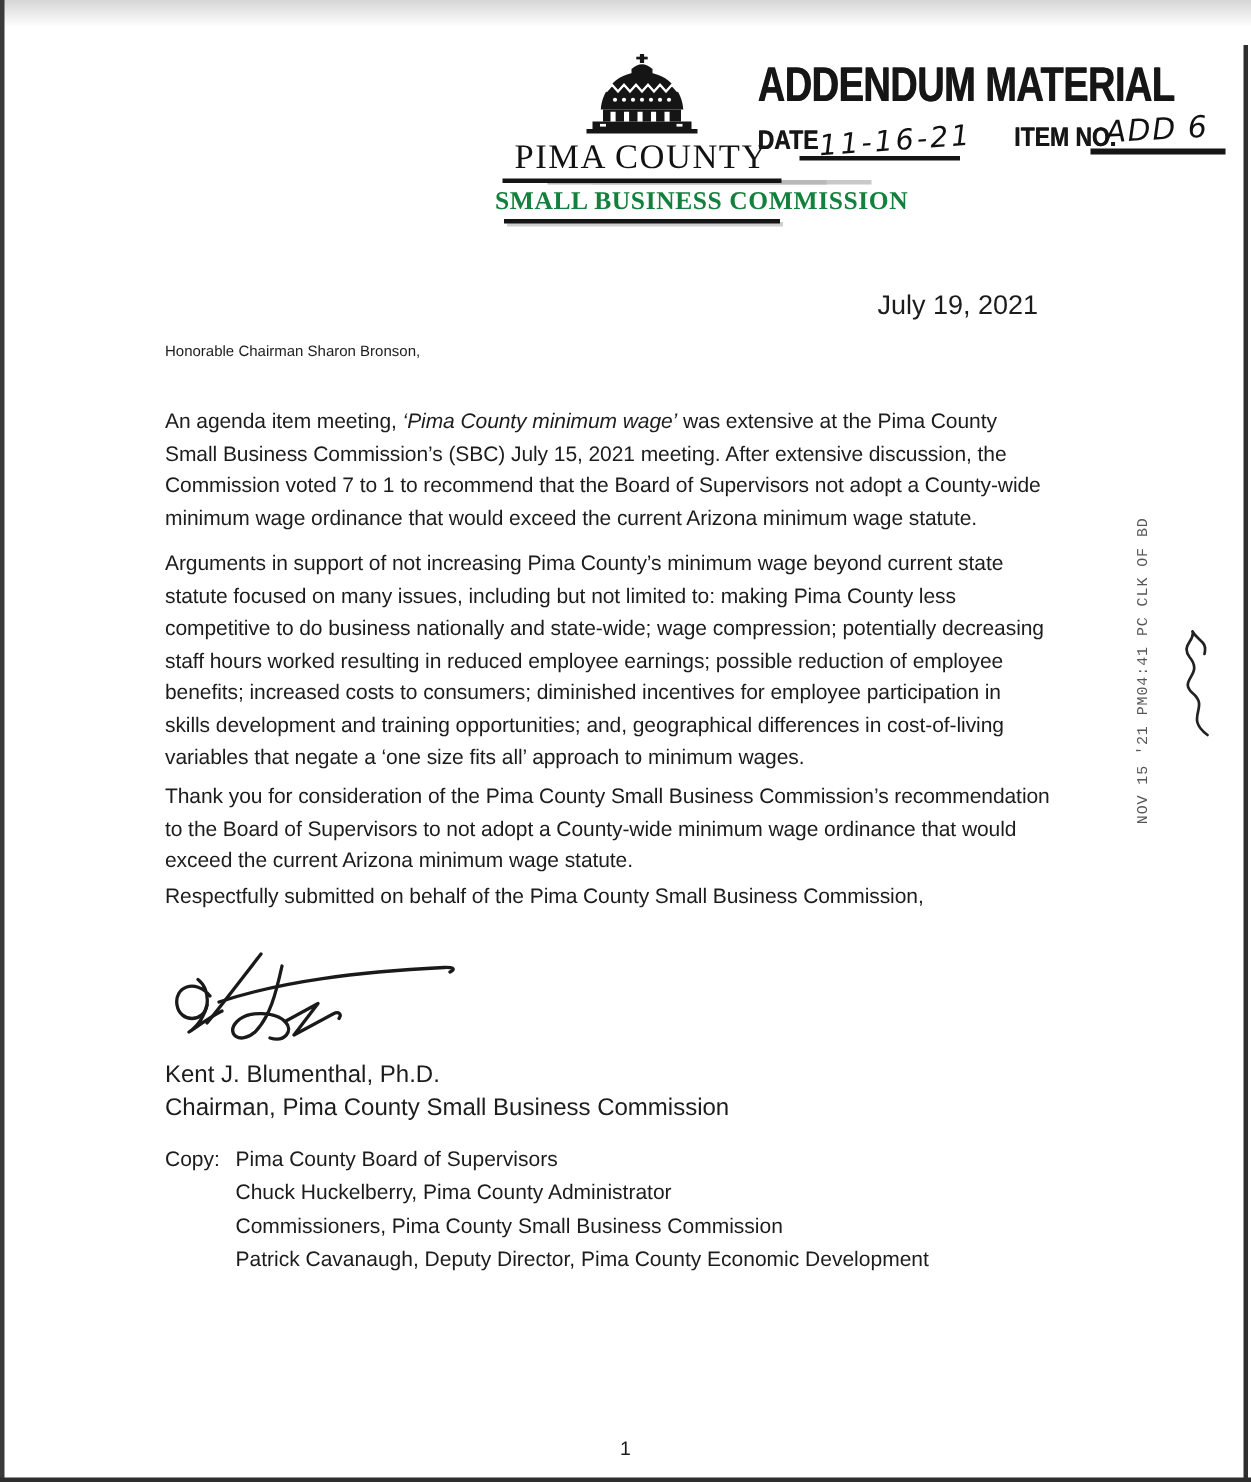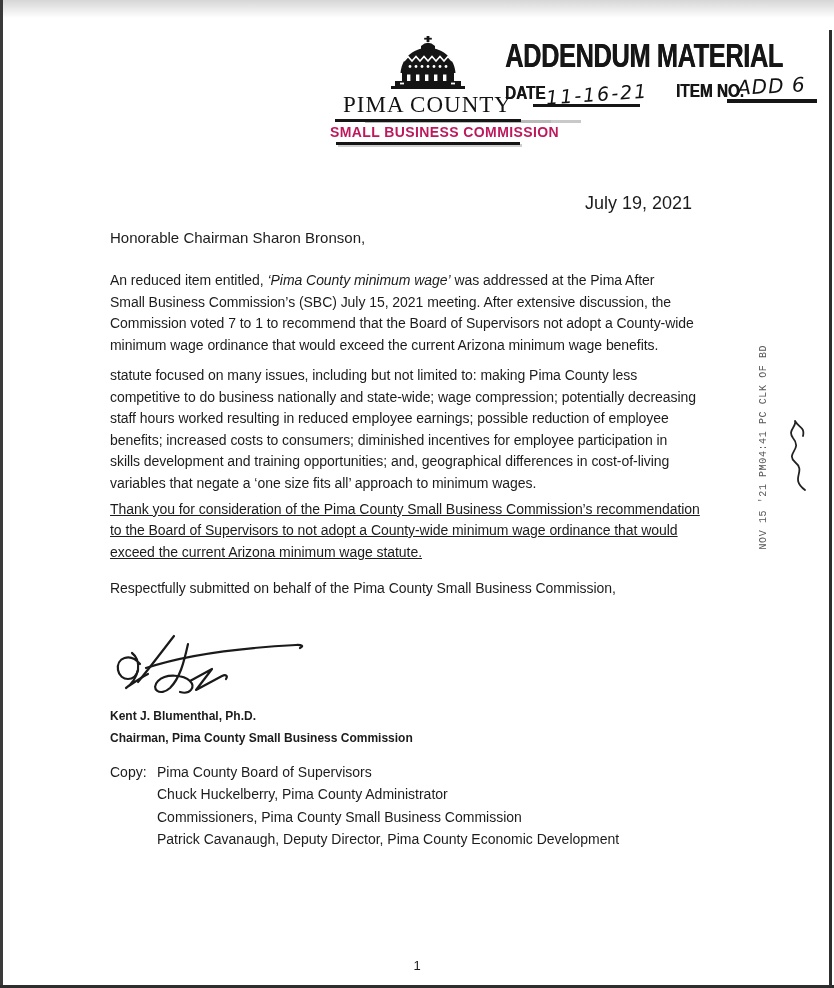--- a/index.html
+++ b/index.html
@@ -13,51 +13,51 @@
   .edge-bottom{position:absolute;left:0;top:985px;width:834px;height:3px;background:#2e2e2e;}
   .edge-top{position:absolute;left:0;top:0;width:834px;height:18px;
     background:linear-gradient(#d6d6d6,#ffffff);}
   
   .logo-block{position:absolute;left:330px;top:36px;width:195px;text-align:center;}
   .dome{display:block;margin:0 auto;}
   .org-name{font-family:"Liberation Serif",serif;font-weight:normal;font-size:23px;
     letter-spacing:1px;color:#121212;margin-top:2px;white-space:nowrap;}
   .org-rule1{height:3px;background:#151515;margin:1px auto 2px;width:186px;
     box-shadow:30px 1px 0 0 #b9b9b9, 60px 1px 0 0 #c9c9c9;}
-  .org-sub{font-family:Liberation Sans, sans-serif;font-weight:bold;font-size:14px;
-    letter-spacing:.4px;color:#be185d;white-space:nowrap;}
+  .org-sub{font-family:Liberation Serif, serif;font-weight:bold;font-size:17px;
+    letter-spacing:.4px;color:#15803d;white-space:nowrap;}
   .org-rule2{height:2.5px;background:#151515;margin:2px auto 0;width:184px;
     box-shadow:2px 2px 0 0 #cfcfcf;}
   
   .stamp-title{position:absolute;left:505px;top:38px;font-weight:900;font-size:31px;
     letter-spacing:-.5px;color:#161616;transform:scale(.82,1.05);transform-origin:left top;
     white-space:nowrap;text-shadow:.5px 0 0 #161616;}
   .stamp-label{position:absolute;font-weight:900;font-size:18px;color:#161616;
     transform:scale(.85,1);transform-origin:left top;white-space:nowrap;text-shadow:.4px 0 0 #161616;}
   .lbl-date{left:505px;top:83px;}
   .lbl-item{left:676px;top:81px;}
   .hand{font-family:"DejaVu Sans",sans-serif;font-style:italic;color:#111;white-space:nowrap;}
   .hand-date{position:absolute;left:546px;top:83px;font-size:19px;transform:rotate(-4deg);letter-spacing:2px;}
   .hand-item{position:absolute;left:737px;top:74px;font-size:20px;transform:rotate(-3deg);letter-spacing:1px;}
   .rule{position:absolute;height:3px;background:#151515;}
   .rule-date{left:533px;top:104px;width:107px;}
   .rule-item{left:727px;top:99px;width:90px;height:4px;}
   
   .letter-date{position:absolute;left:585px;top:193px;font-size:18px;}
-  .salutation{position:absolute;left:110px;top:229px;font-size:15px;}
+  .salutation{position:absolute;left:110px;top:229px;font-size:10px;}
   .body-text{position:absolute;left:110px;top:270px;width:660px;font-size:14px;
     letter-spacing:-.05px;}
   .para .line{height:21.5px;line-height:21.5px;white-space:nowrap;}
   .para:nth-child(1){margin-bottom:9px;}
   .para:nth-child(2){margin-bottom:4.5px;}
-  .para:nth-child(3){margin-bottom:15px;text-decoration:underline;}
+  .para:nth-child(3){margin-bottom:2px;}
   .it{font-style:italic;text-align:center;}
   .un{}
   .sig{position:absolute;left:110px;top:626px;}
-  .signer{position:absolute;left:110px;top:706px;font-size:12px;line-height:21.5px;font-weight:bold;}
+  .signer{position:absolute;left:110px;top:706px;font-size:16px;line-height:21.5px;}
   .copy-block{position:absolute;left:110px;top:761px;font-size:14px;line-height:22.3px;}
   .copy-row{display:flex;}
   .copy-label{width:47px;}
   
   .received{position:absolute;left:668px;top:444px;width:195px;height:16px;
     transform:rotate(-90deg);transform-origin:97.5px 8px;
     font-family:"Liberation Mono",monospace;font-size:10px;letter-spacing:.6px;
     color:#4e4e4e;white-space:nowrap;text-align:center;opacity:.95;}
   .squiggle{position:absolute;left:779px;top:420px;}
   .page-num{position:absolute;left:0;top:958px;width:834px;text-align:center;font-size:13px;}
@@ -120,26 +120,27 @@
   <div class="received">NOV 15 '21 PM04:41 PC CLK OF BD</div>
   <svg class="squiggle" width="34" height="72" viewBox="0 0 34 72">
     <path d="M26,70 C10,58 28,52 16,42 C6,33 24,30 14,18 C8,10 18,7 16,1 M16,1 C20,8 26,7 24,16" fill="none" stroke="#222" stroke-width="1.8" stroke-linecap="round"></path>
   </svg>
 
   <div class="letter-date">July 19, 2021</div>
   <div class="salutation">Honorable Chairman Sharon Bronson,</div>
 
   <div class="body-text">
       <div class="para">
-        <div class="line"><span>An reduced item entitled, </span><span class="it">‘Pima County minimum wage’</span><span> was addressed at the Pima After</span></div>
+        <div class="line"><span>An agenda item meeting, </span><span class="it">‘Pima County minimum wage’</span><span> was extensive at the Pima County</span></div>
         <div class="line"><span>Small Business Commission’s (SBC) July 15, 2021 meeting. After extensive discussion, the</span></div>
         <div class="line"><span>Commission voted 7 to 1 to recommend that the Board of Supervisors </span><span class="un">not</span><span> adopt a County-wide</span></div>
-        <div class="line"><span>minimum wage ordinance that would exceed the current Arizona minimum wage benefits.</span></div>
+        <div class="line"><span>minimum wage ordinance that would exceed the current Arizona minimum wage statute.</span></div>
       </div>
       <div class="para">
+        <div class="line"><span>Arguments in support of not increasing Pima County’s minimum wage beyond current state</span></div>
         <div class="line"><span>statute focused on many issues, including but not limited to: making Pima County less</span></div>
         <div class="line"><span>competitive to do business nationally and state-wide; wage compression; potentially decreasing</span></div>
         <div class="line"><span>staff hours worked resulting in reduced employee earnings; possible reduction of employee</span></div>
         <div class="line"><span>benefits; increased costs to consumers; diminished incentives for employee participation in</span></div>
         <div class="line"><span>skills development and training opportunities; and, geographical differences in cost-of-living</span></div>
         <div class="line"><span>variables that negate a ‘one size fits all’ approach to minimum wages.</span></div>
       </div>
       <div class="para">
         <div class="line"><span>Thank you for consideration of the Pima County Small Business Commission’s recommendation</span></div>
         <div class="line"><span>to the Board of Supervisors to not adopt a County-wide minimum wage ordinance that would</span></div>

